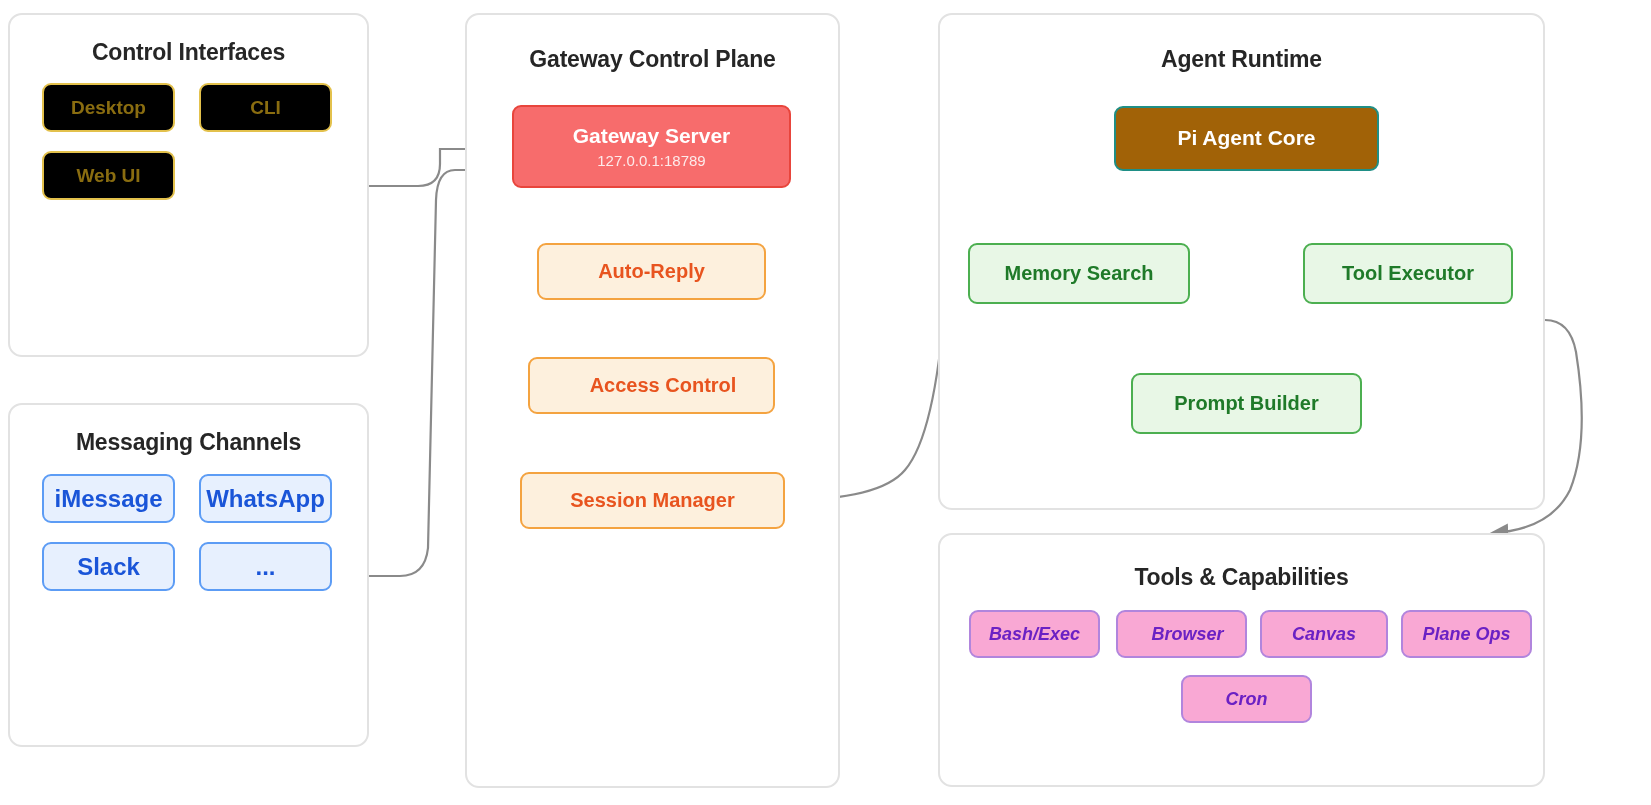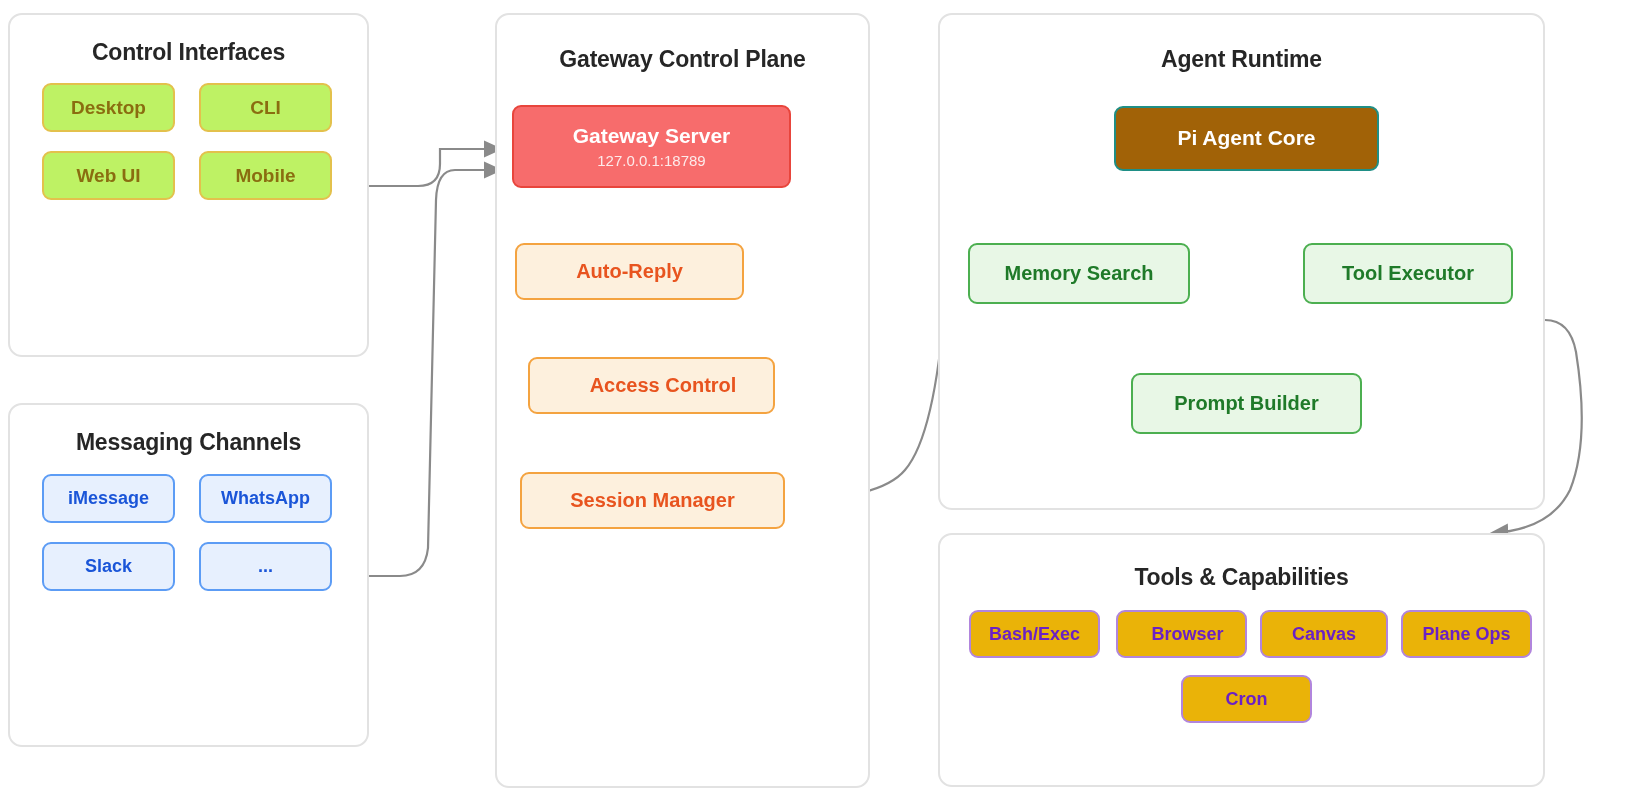--- a/index.html
+++ b/index.html
@@ -36,36 +36,37 @@
     flex-direction:column;
     align-items:center;
     justify-content:center;
     font-weight:bold;
     text-align:center;
     line-height:1.15;
   }
 
   
   .chip-yellow{
-    background:#bef264;
+    background:#000000;
     border:2.5px solid #e3c14c;
     color:#8a6d10;
     font-size:19px;
   }
   .chip-blue{
     background:#e7f0fe;
     border:2.5px solid #5c9cf5;
     color:#1a55d8;
-    font-size:18px;
+    font-size:24px;
   }
   .chip-purple{
-    background:#eab308;
+    background:#f9a8d4;
     border:2.5px solid #b185dd;
     color:#6b21c4;
     font-size:18px;
+    font-style:italic;
   }
   .node-red{
     background:#f76c6c;
     border:2.5px solid #e8453c;
     color:#ffffff;
   }
   .node-red .n-title{font-size:21px;font-weight:bold;}
   .node-red .n-sub{font-size:15px;font-weight:normal;margin-top:4px;color:#fdeaea;}
   .node-orange{
     background:#fdf0dd;
@@ -130,48 +131,45 @@
   </div>
   <div class="node chip-yellow" style="left:42px;top:83px;width:133px;height:49px;">
     <span>Desktop</span>
   </div>
   <div class="node chip-yellow" style="left:199px;top:83px;width:133px;height:49px;">
     <span>CLI</span>
   </div>
   <div class="node chip-yellow" style="left:42px;top:151px;width:133px;height:49px;">
     <span>Web UI</span>
   </div>
-  <div class="node chip-yellow" style="left:199px;top:151px;width:133px;height:49px;">
-    <span>Mobile</span>
-  </div>
 
   <div class="panel" style="left:8px;top:403px;width:361px;height:344px;">
     <div class="panel-title" style="top:24px;">Messaging Channels</div>
   </div>
   <div class="node chip-blue" style="left:42px;top:474px;width:133px;height:49px;">
     <span>iMessage</span>
   </div>
   <div class="node chip-blue" style="left:199px;top:474px;width:133px;height:49px;">
     <span>WhatsApp</span>
   </div>
   <div class="node chip-blue" style="left:42px;top:542px;width:133px;height:49px;">
     <span>Slack</span>
   </div>
   <div class="node chip-blue" style="left:199px;top:542px;width:133px;height:49px;">
     <span>...</span>
   </div>
 
-  <div class="panel" style="left:465px;top:13px;width:375px;height:775px;margin-left:30px;">
+  <div class="panel" style="left:465px;top:13px;width:375px;height:775px;">
     <div class="panel-title" style="top:31px;">Gateway Control Plane</div>
   </div>
   <div class="node node-red" style="left:512px;top:105px;width:279px;height:83px;">
     <span class="n-title">Gateway Server</span>
     <span class="n-sub">127.0.0.1:18789</span>
   </div>
-  <div class="node node-orange" style="left:515px;top:243px;width:229px;height:57px;">
+  <div class="node node-orange" style="left:537px;top:243px;width:229px;height:57px;">
     <span>Auto-Reply</span>
   </div>
   <div class="node node-orange" style="left:528px;top:357px;width:247px;height:57px;padding-left:23px;">
     <span>Access Control</span>
   </div>
   <div class="node node-orange" style="left:520px;top:472px;width:265px;height:57px;">
     <span>Session Manager</span>
   </div>
 
   <div class="panel" style="left:938px;top:13px;width:607px;height:497px;">

